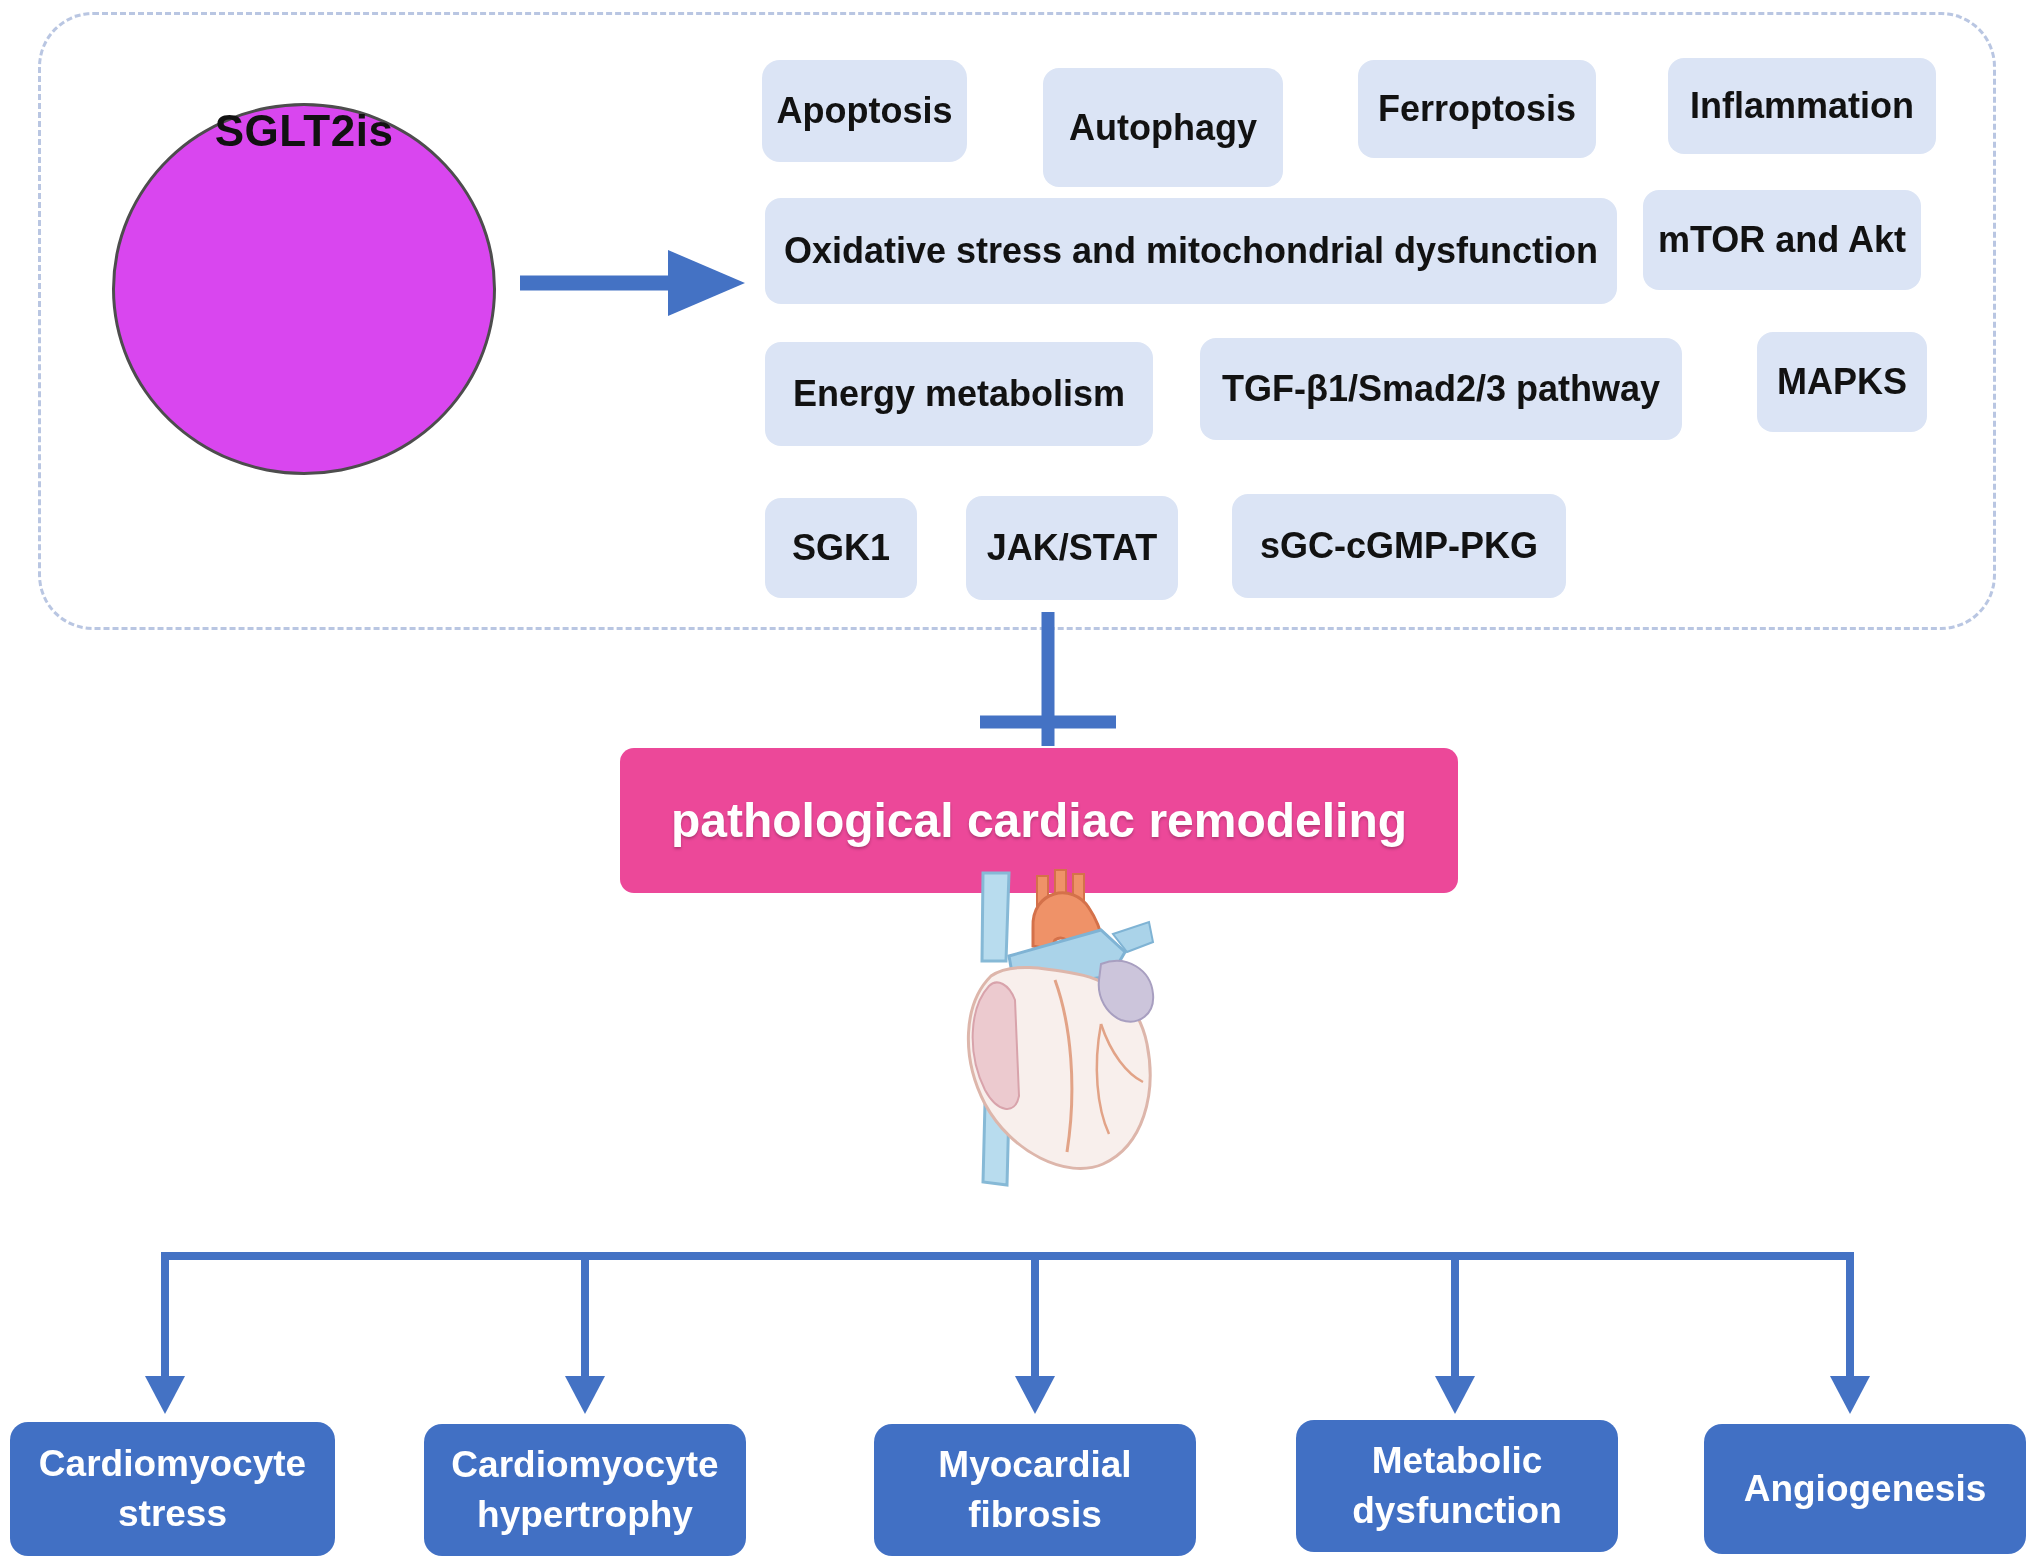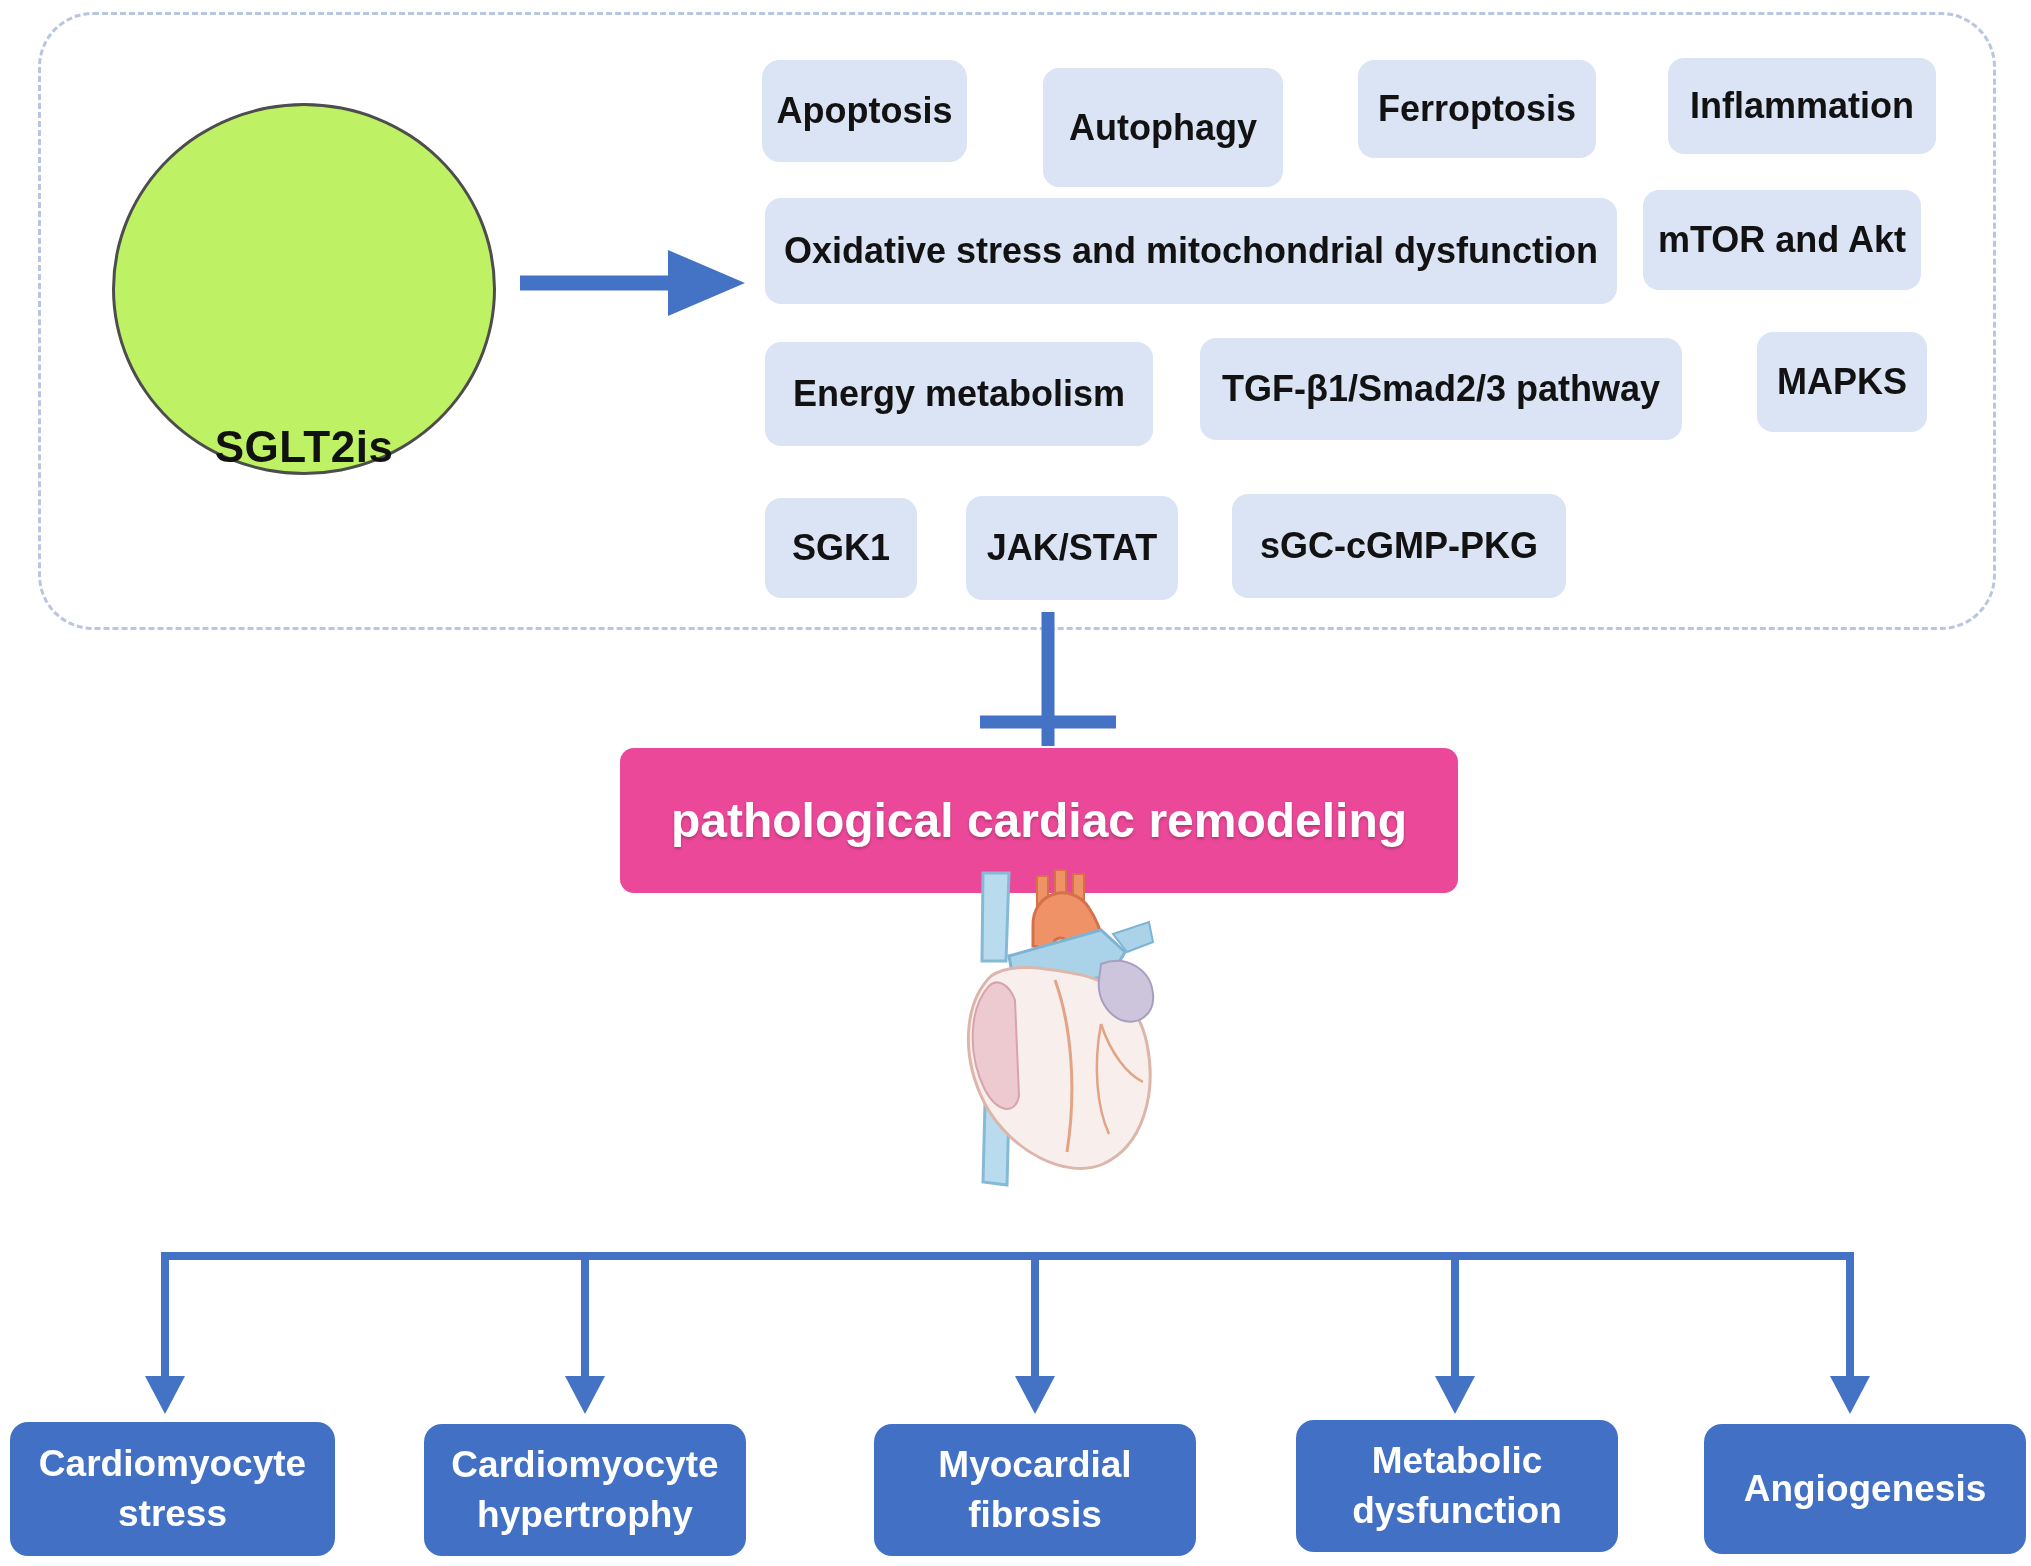--- a/index.html
+++ b/index.html
@@ -13,22 +13,22 @@
   .figure { position:absolute; inset:0; }
 
   .dashed-frame {
     position:absolute; left:38px; top:12px; width:1958px; height:618px;
     border:3px dashed #b9c6e2; border-radius:55px;
     background:#ffffff;
   }
 
   .source-circle {
     position:absolute; left:112px; top:103px; width:384px; height:372px;
-    background:#bef264; border:3px solid #4d4d4d; border-radius:50%;
-    display:flex; align-items:flex-end; justify-content:center;
+    background:#d946ef; border:3px solid #4d4d4d; border-radius:50%;
+    display:flex; align-items:flex-start; justify-content:center;
     font-size:44px; font-weight:bold; letter-spacing:0.5px;
   }
 
   .pill {
     position:absolute; background:#dbe4f5; border-radius:16px;
     display:flex; align-items:center; justify-content:center;
     font-weight:bold; font-size:36px; text-align:center; line-height:1.15;
     padding:4px 14px; color:#121212;
   }
   .pill-apoptosis     { left:762px;  top:60px;  width:205px; height:102px;border-radius:18px; }

